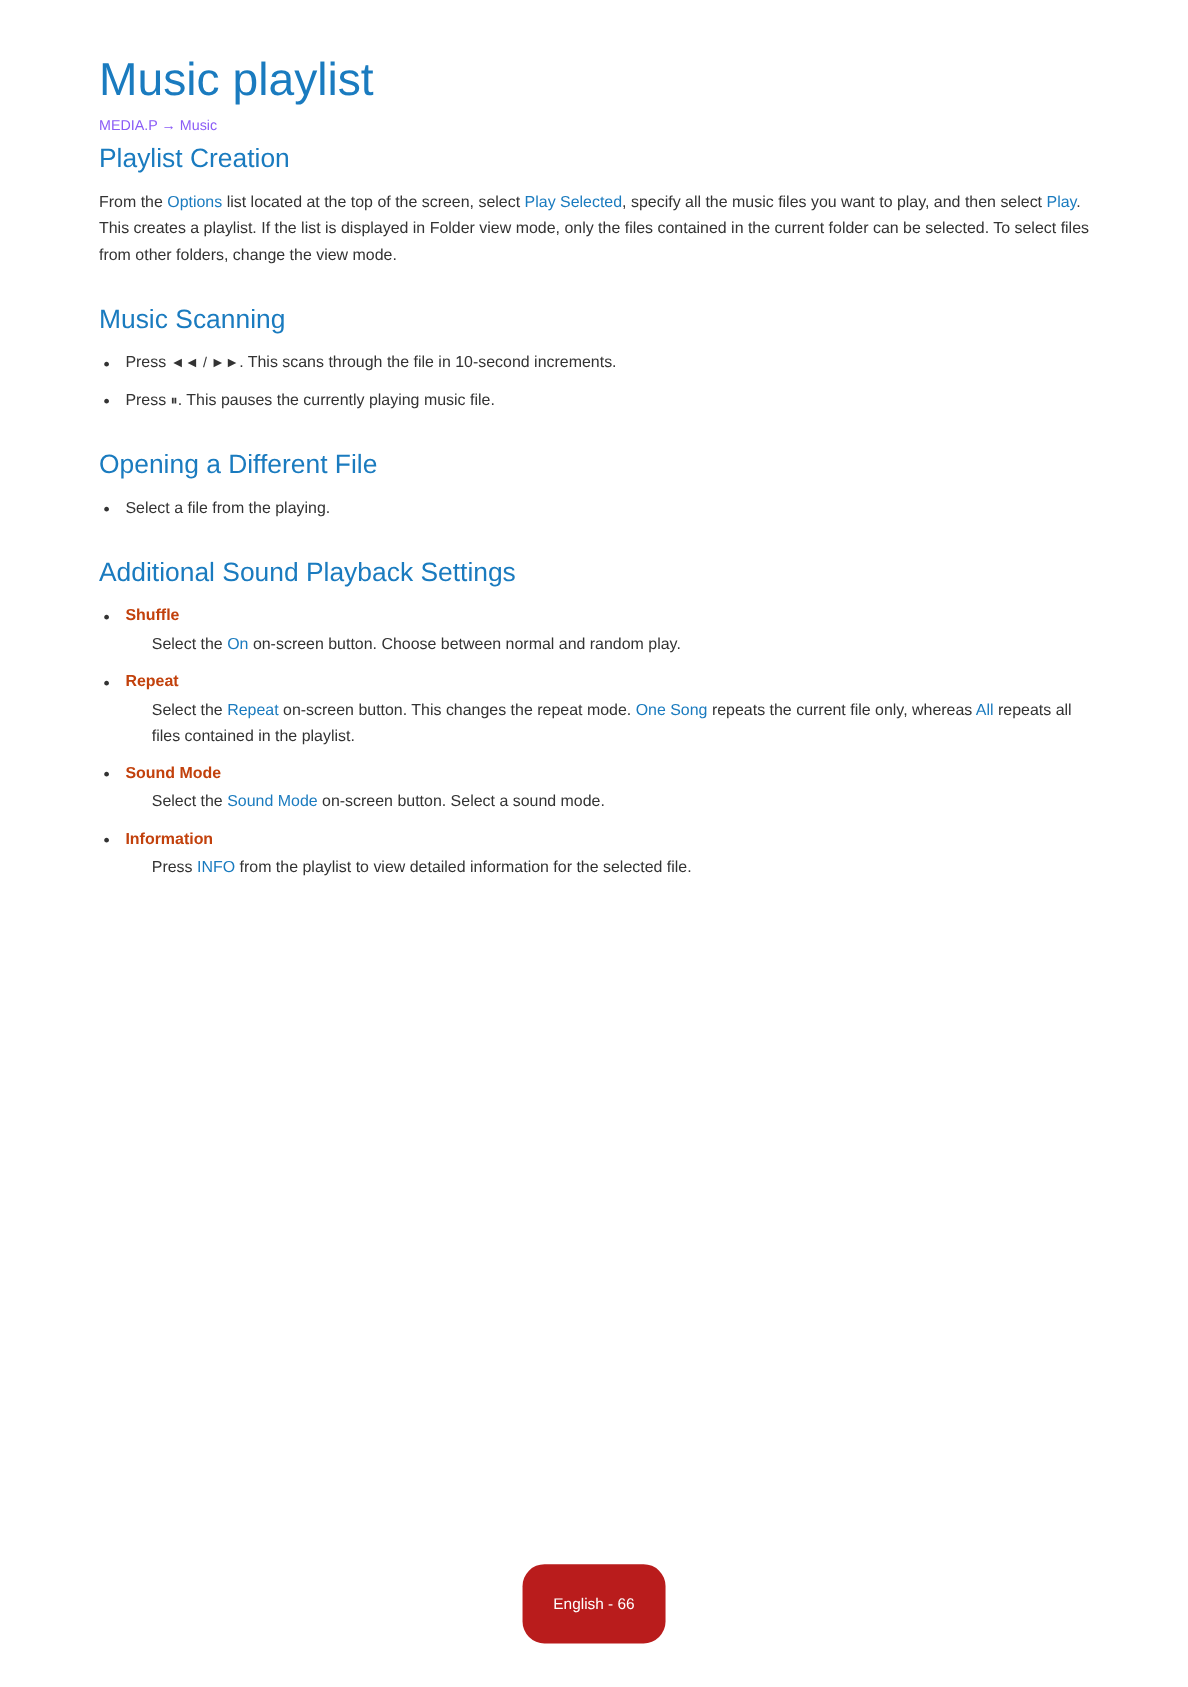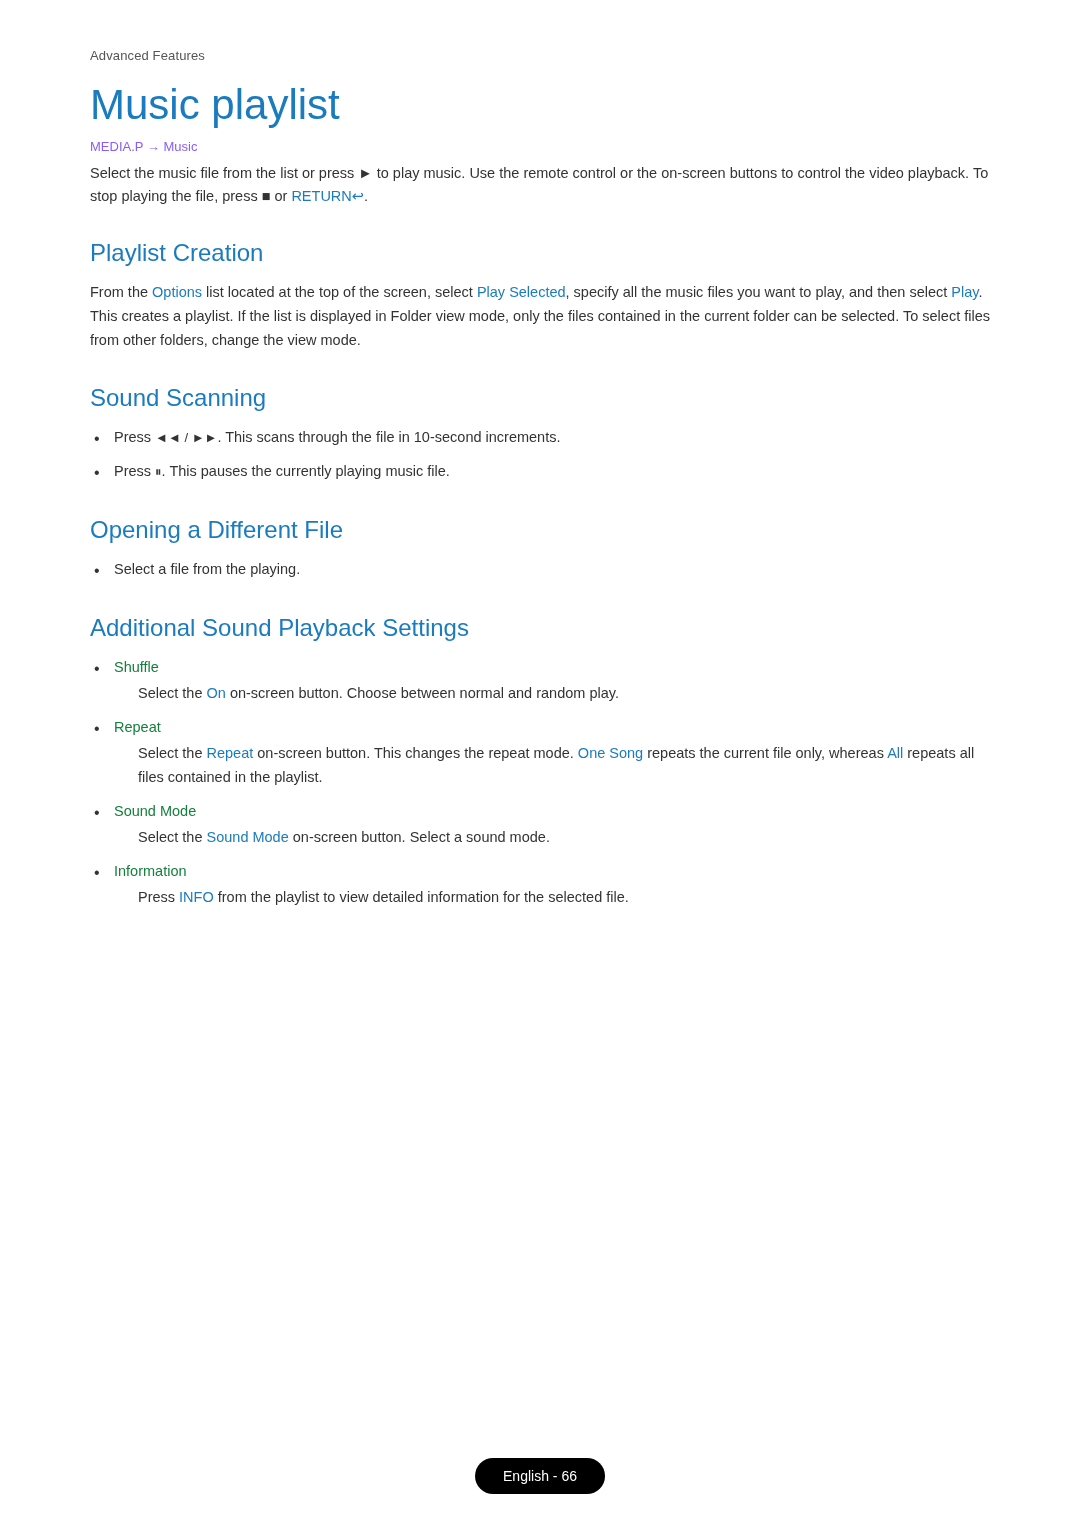--- a/index.html
+++ b/index.html
@@ -92,74 +92,70 @@
       top: 0;
       font-size: 16px;
       color: #333333;
     }
 
     .link-blue {
       color: #1a7bbf;
     }
 
     .item-title {
-      color: #15803d;
-      font-size: 14.5px;
-      font-weight: 400;
+      color: #c2410c;
+      font-size: 14.5px;
+      font-weight: 700;
     }
 
     .item-desc {
       font-size: 14.5px;
       color: #333333;
       line-height: 1.65;
       margin-top: 2px;
       padding-left: 24px;
     }
 
     .footer-badge {
       position: absolute;
       bottom: 40px;
       left: 50%;
       transform: translateX(-50%);
-      background: #000000;
+      background: #b91c1c;
       color: #ffffff;
       font-size: 14px;
-      padding: 10px 28px;
+      padding: 28px 28px;
       border-radius: 20px;
     }
 
     .inline-icon {
       font-family: Arial, sans-serif;
       font-size: 13px;
     }
   </style>
 </head>
 <body>
 
 <div class="page-container">
 
-  <div class="breadcrumb-section">Advanced Features</div>
 
   <h1 class="page-main-title">Music playlist</h1>
 
   <div class="media-path">MEDIA.P → Music</div>
 
-  <p class="intro-text">
-    Select the music file from the list or press ► to play music. Use the remote control or the on-screen buttons to control the video playback. To stop playing the file, press ■ or <span class="link-blue">RETURN↩</span>.
-  </p>
 
   <div class="section-block">
     <h2 class="section-title">Playlist Creation</h2>
     <p class="section-text">
       From the <span class="link-blue">Options</span> list located at the top of the screen, select <span class="link-blue">Play Selected</span>, specify all the music files you want to play, and then select <span class="link-blue">Play</span>. This creates a playlist. If the list is displayed in Folder view mode, only the files contained in the current folder can be selected. To select files from other folders, change the view mode.
     </p>
   </div>
 
   <div class="section-block">
-    <h2 class="section-title">Sound Scanning</h2>
+    <h2 class="section-title">Music Scanning</h2>
     <ul class="bullet-list">
       <li>
         Press <span class="inline-icon">◄◄ / ►►</span>. This scans through the file in 10-second increments.
       </li>
       <li>
         Press <span class="inline-icon">⏸</span>. This pauses the currently playing music file.
       </li>
     </ul>
   </div>
 

